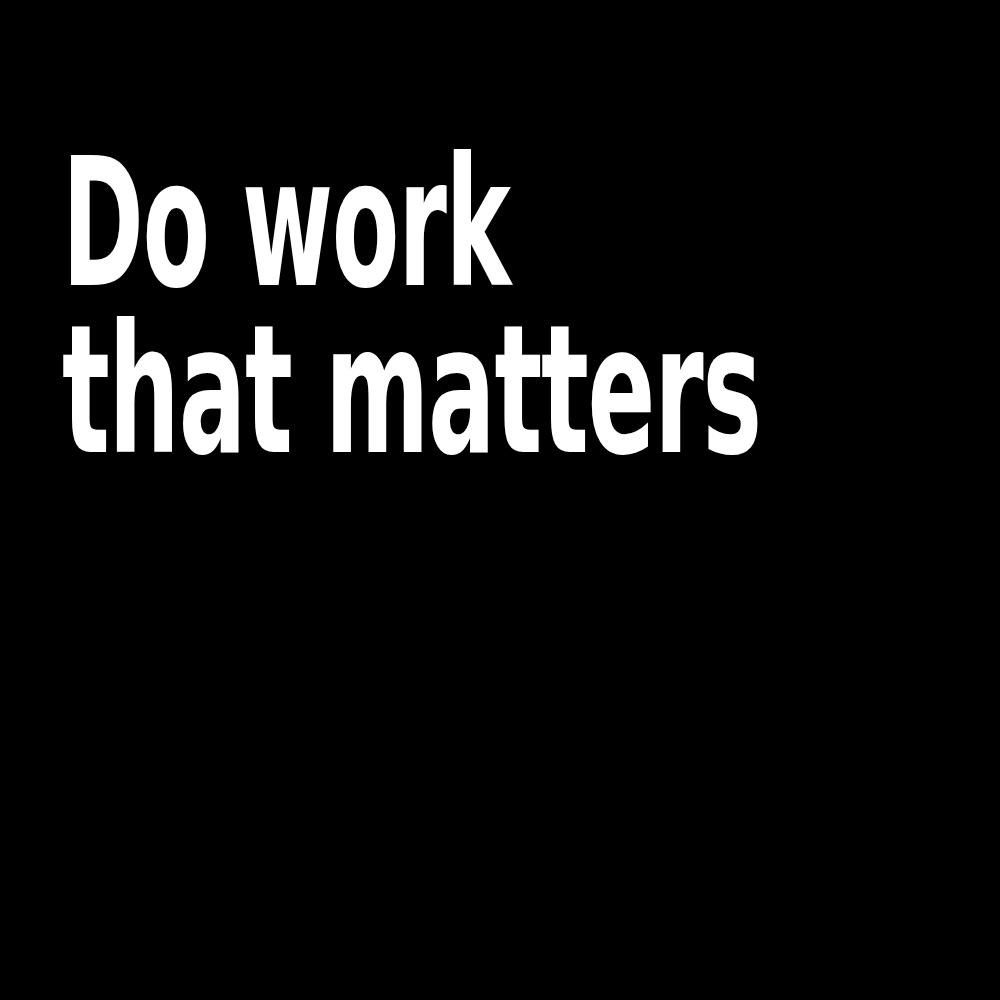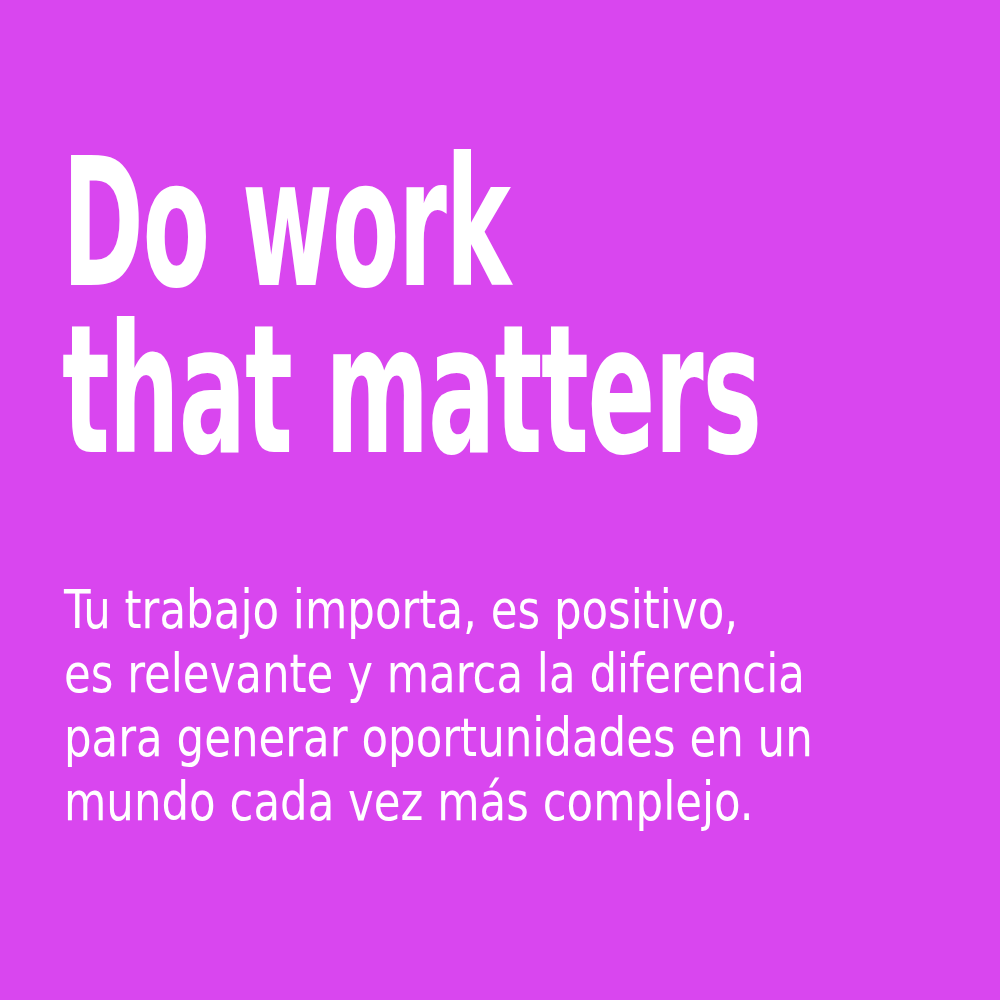--- a/index.html
+++ b/index.html
@@ -78,27 +78,21 @@
     letter-spacing: 0px;
     white-space: nowrap;
     color: #ffffff;
     transform: scaleX(0.895);
     transform-origin: left center;
   }
 </style>
 </head>
 <body style="background: rgb(32, 70, 223);">
 
-<div class="poster" style="background: #d946ef; color: rgb(255, 255, 255);">
+<div class="poster" style="background: #000000; color: rgb(255, 255, 255);">
 
   <div class="headline">
     <span class="headline-line line-1">Do work</span>
     <span class="headline-line line-2">that matters</span>
   </div>
 
-  <div class="body-copy">
-    <span class="body-line">Tu trabajo importa, es positivo,</span>
-    <span class="body-line">es relevante y marca la diferencia</span>
-    <span class="body-line">para generar oportunidades en un</span>
-    <span class="body-line">mundo cada vez más complejo.</span>
-  </div>
 
 </div>
 
 </body></html>

